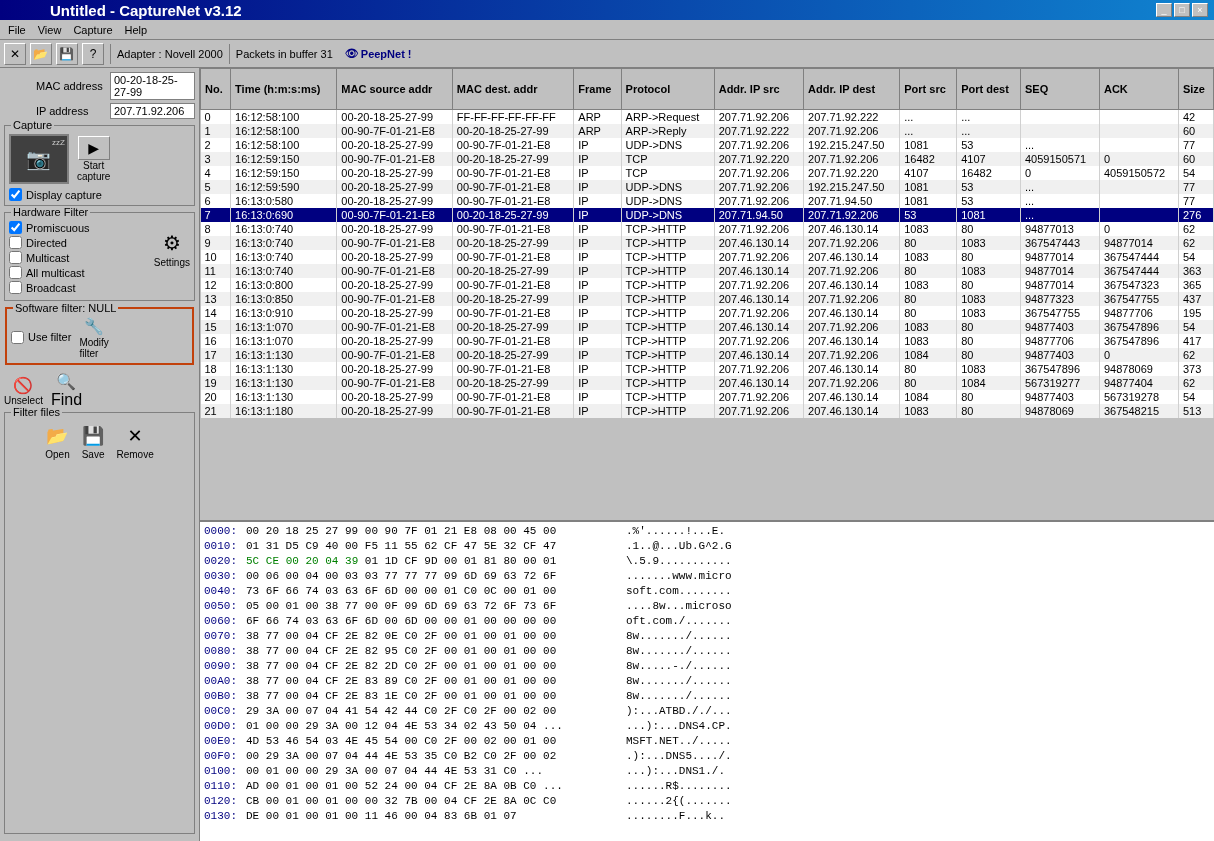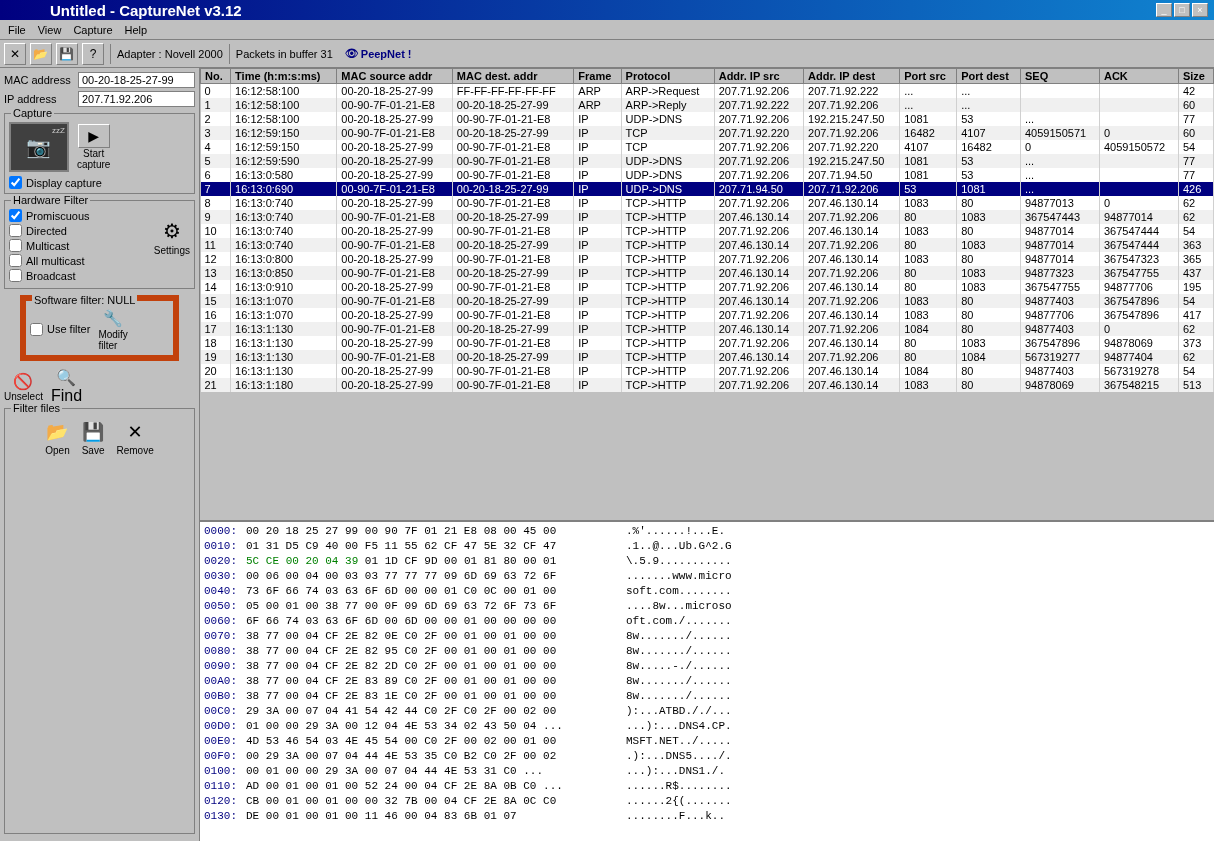--- a/index.html
+++ b/index.html
@@ -80,21 +80,21 @@
     .left-panel {
       width: 200px;
       min-width: 200px;
       border-right: 1px solid #808080;
       display: flex;
       flex-direction: column;
       background: #c0c0c0;
       padding: 4px;
     }
     .panel-row { display: flex; align-items: center; margin-bottom: 3px; gap: 4px; }
-    .panel-label { font-size: 11px; color: #000; min-width: 70px; }
+    .panel-label { font-size: 11px; color: #000; min-width: 70px; margin-left: 32px; }
     .panel-value { font-size: 11px; color: #000; background: white; border: 1px solid #808080; padding: 1px 3px; flex: 1; }
 
     .capture-group {
       border: 1px solid #808080;
       margin: 3px 0;
       padding: 4px;
       position: relative;
     }
     .capture-group-title {
       position: absolute;
@@ -159,22 +159,22 @@
     }
     .checkboxes-col { flex: 1; }
     .settings-btn-col {
       display: flex; flex-direction: column; align-items: center; cursor: pointer; margin-top: 10px;
     }
     .settings-icon {
       font-size: 20px; margin-bottom: 2px;
     }
 
     .sw-filter-group {
-      border: 6px solid #c2410c;
-      margin: 3px 16px;
+      border: 2px solid #c2410c;
+      margin: 3px 1px;
       padding: 4px;
       position: relative;
     }
     .sw-filter-title {
       position: absolute;
       top: -7px;
       left: 6px;
       background: #c0c0c0;
       font-size: 11px;
       padding: 0 2px;
@@ -239,21 +239,21 @@
     }
 
     table {
       border-collapse: collapse;
       width: 100%;
       font-size: 11px;
     }
     thead th {
       background: #c0c0c0;
       border: 1px solid #808080;
-      padding: 1px 4px;
+      padding: 14px 4px;
       text-align: left;
       position: sticky;
       top: 0;
       white-space: nowrap;
       font-weight: bold;
     }
     tbody tr { background: white; }
     tbody tr:nth-child(even) { background: #f0f0f0; }
     tbody tr.selected { background: #000080; color: white; }
     tbody td {
@@ -562,21 +562,21 @@
               <td>00-90-7F-01-21-E8</td>
               <td>00-20-18-25-27-99</td>
               <td>IP</td>
               <td>UDP-&gt;DNS</td>
               <td>207.71.94.50</td>
               <td>207.71.92.206</td>
               <td>53</td>
               <td>1081</td>
               <td>...</td>
               <td></td>
-              <td>426</td>
+              <td>276</td>
             </tr>
             <tr>
               <td>8</td>
               <td>16:13:0:740</td>
               <td>00-20-18-25-27-99</td>
               <td>00-90-7F-01-21-E8</td>
               <td>IP</td>
               <td>TCP-&gt;HTTP</td>
               <td>207.71.92.206</td>
               <td>207.46.130.14</td>

